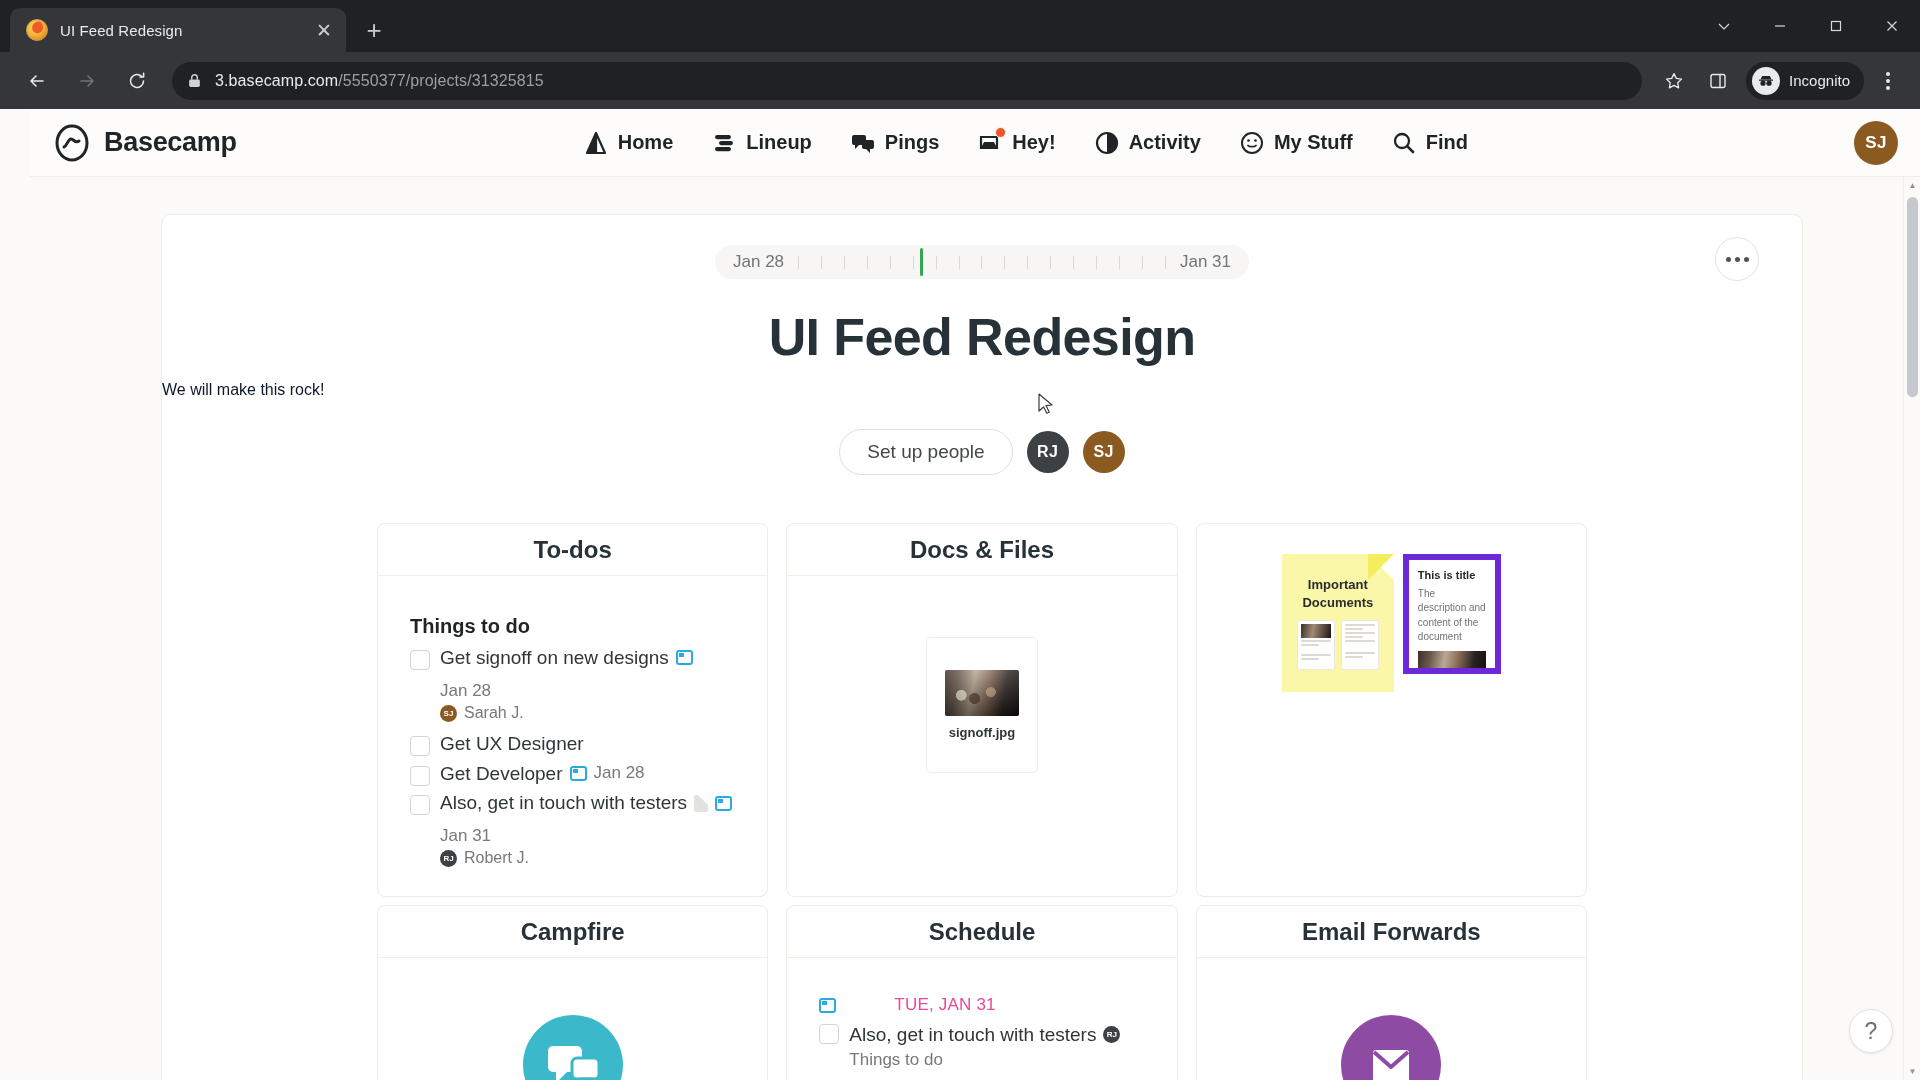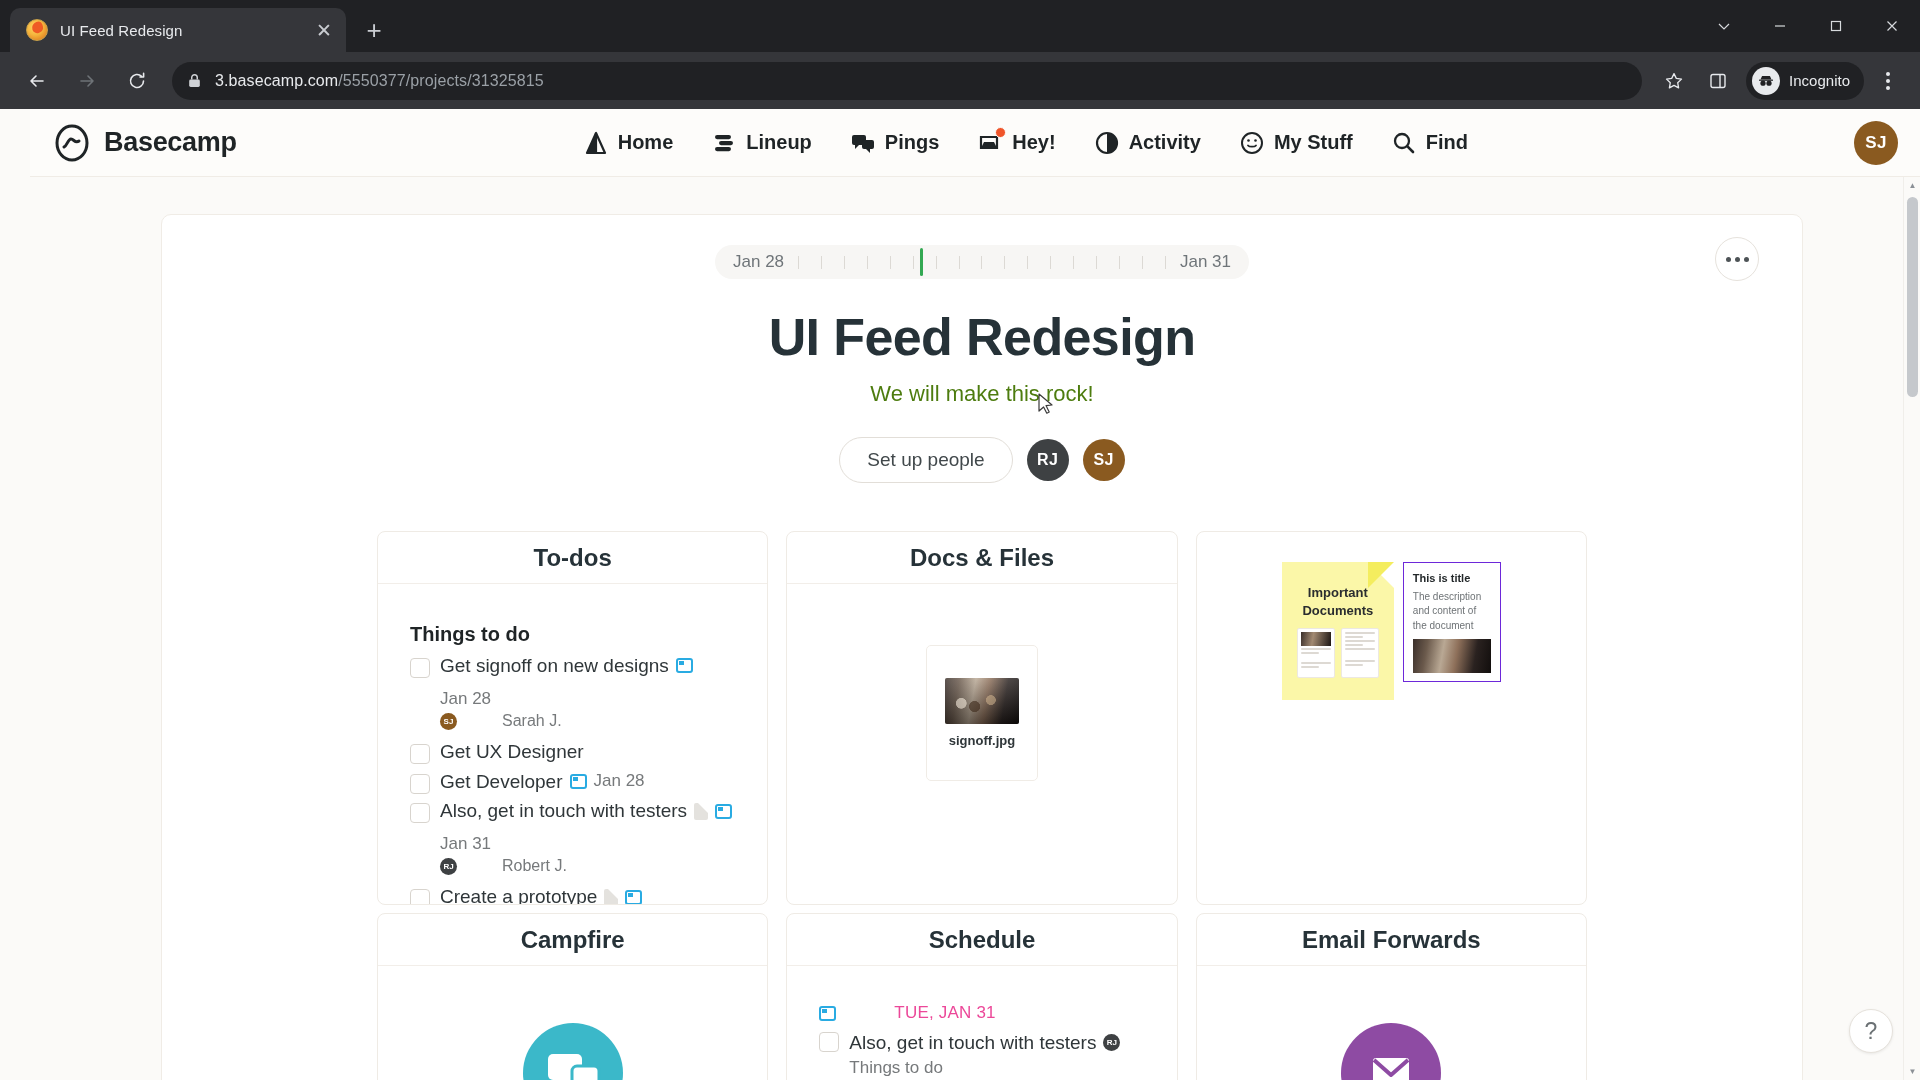--- a/index.html
+++ b/index.html
@@ -161,21 +161,21 @@
     border: 1px solid #e6e2dc; background: #fff;
     display: flex; align-items: center; justify-content: center; gap: 4px;
   }
   .more-btn i { width: 5px; height: 5px; border-radius: 50%; background: #4d5356; display: block; }
 
   .project-title {
     text-align: center; font-size: 52px; font-weight: bold;
     color: #263238; margin-top: 28px; letter-spacing: -.6px;
   }
   .project-sub {
-    text-align: center; font-size: 22px; color: #4d7c0f; margin-top: 14px;
+    text-align: left; font-size: 16px; color: #0f172a; margin-top: 14px;
   }
   .people-row {
     display: flex; align-items: center; justify-content: center;
     gap: 14px; margin-top: 30px;
   }
   .setup-people {
     height: 46px; padding: 0 27px; border-radius: 23px;
     border: 1px solid #e2ded8; background: #fff;
     font-size: 19px; color: #41484b;
     display: flex; align-items: center;
@@ -218,21 +218,21 @@
   }
   .todo-date { font-size: 17px; color: #76797b; }
   .assignee { display: flex; align-items: center; gap: 7px; margin: 1px 0 6px 0; }
   .mini-av {
     width: 17px; height: 17px; border-radius: 50%; color: #fff;
     font-size: 8px; font-weight: bold; display: flex;
     align-items: center; justify-content: center; flex: none;
   }
   .mini-av.rj { background: #3e4143; }
   .mini-av.sj { background: #8a5a20; }
-  .assignee-name { font-size: 16px; color: #76797b; margin-left: 38px; }
+  .assignee-name { font-size: 16px; color: #76797b; }
   .ic-cal {
     width: 17px; height: 15px; border: 2px solid #29abe2; border-radius: 3px;
     position: relative; flex: none; background: #fff; display: inline-block;
   }
   .ic-cal::before {
     content: ""; position: absolute; left: 1px; top: 1px;
     width: 5px; height: 4px; background: #29abe2;
   }
   .ic-doc {
     width: 14px; height: 17px; background: #e4e2de; border-radius: 2px;
@@ -285,21 +285,21 @@
     width: 38px; height: 50px; background: #fff; border: 1px solid #ece8e2;
     border-radius: 2px; padding: 3px; display: flex; flex-direction: column; gap: 2px;
   }
   .sf-img {
     width: 100%; height: 14px;
     background: linear-gradient(100deg,#3a2f2a,#a28a72 40%,#1c1614);
   }
   .sf-line { height: 2px; background: #ddd9d3; border-radius: 1px; }
   .sf-line.s { width: 62%; }
   .doc-card {
-    width: 98px; height: 120px; background: #fff; border: 1px solid #6d28d9;
+    width: 98px; height: 120px; background: #fff; border: 6px solid #6d28d9;
     padding: 9px; overflow: hidden;
   }
   .doc-card-title { font-size: 11px; font-weight: bold; color: #23282a; line-height: 1.25; }
   .doc-card-desc { font-size: 10px; color: #6e7376; line-height: 1.45; margin-top: 4px; }
   .doc-card-img {
     width: 100%; height: 34px; margin-top: 6px;
     background: linear-gradient(100deg,#3a2f2a 0%,#6b5a4c 18%,#b9a894 38%,#8e705a 55%,#2a2220 78%,#120e0d 100%);
   }
 
   
@@ -634,32 +634,20 @@
                   </div>
                   <div class="assignee">
                     <span class="mini-av rj">
                         <span>RJ</span>
                       </span>
                     <span class="assignee-name">Robert J.</span>
                   </div>
                 </div>
               </div>
 
-              <div class="todo-item">
-                <div class="chk"></div>
-                <div class="todo-main">
-                  <div class="todo-text">
-                    <span>Create a prototype</span>
-                    <span class="ic-doc"></span>
-                    <span class="ic-cal"></span>
-
-                  </div>
-
-                </div>
-              </div>
 
             </div>
           </div>
 
           <div class="card tall">
             <div class="card-head">
               <span class="card-title">Docs &amp; Files</span>
             </div>
             <div class="card-body">
               <div class="file-tile">

